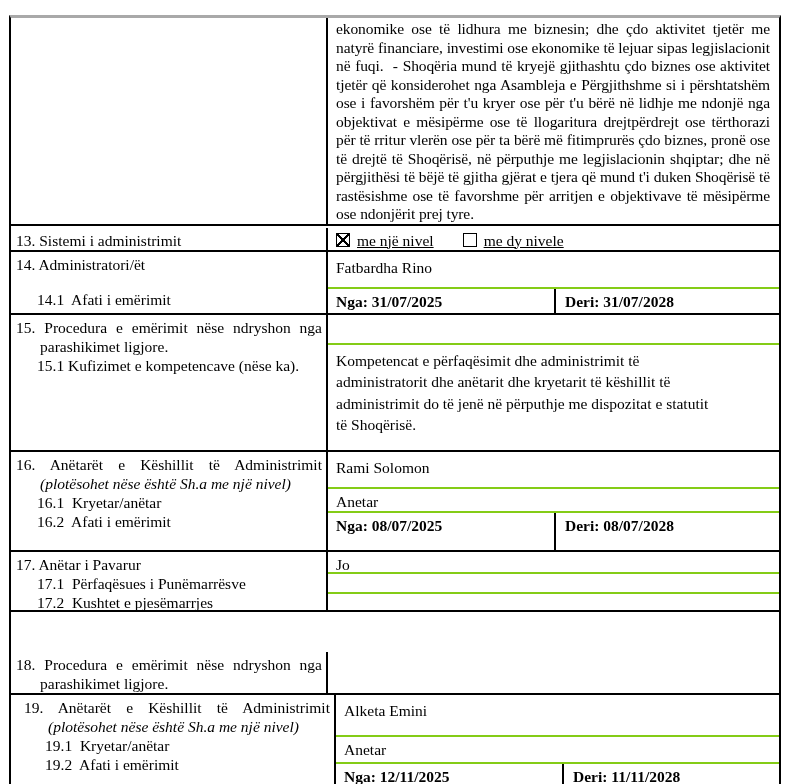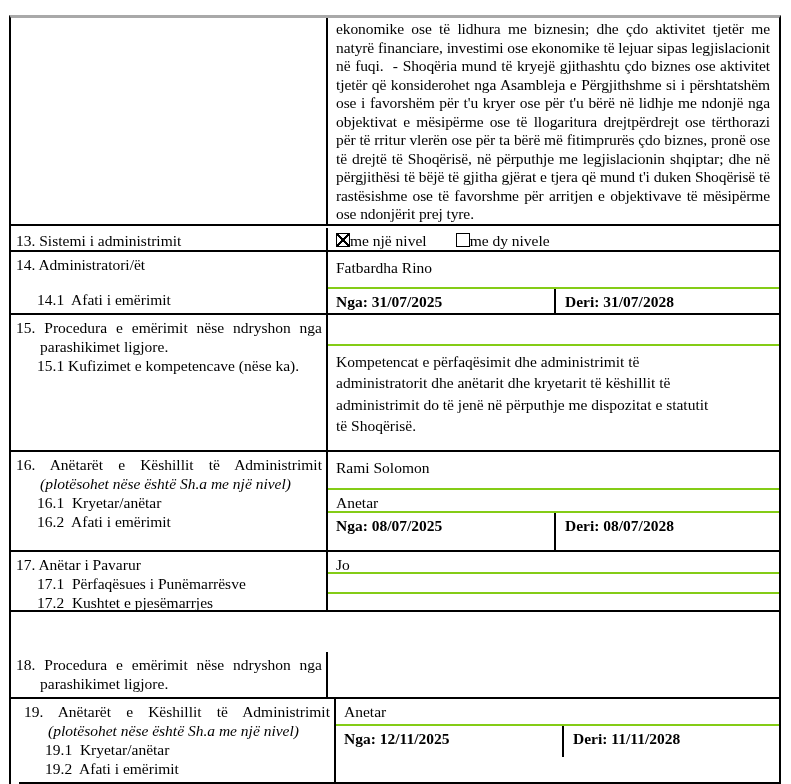--- a/index.html
+++ b/index.html
@@ -93,21 +93,21 @@
     border: 1.5px solid #000;
     flex: 0 0 14px;
     margin-top: 2px;
     background: #fff;
   }
   .cb.checked {
     background-image:
       linear-gradient(to top right, transparent 44%, #000 44%, #000 56%, transparent 56%),
       linear-gradient(to bottom right, transparent 44%, #000 44%, #000 56%, transparent 56%);
   }
-  .cb-label { line-height: 19px; }
+  .cb-label { margin-left: 7px; line-height: 19px; text-decoration: underline; }
   .cb2 { margin-left: 29px; }
 
   
   .ghost {
     position: absolute;
     top: 3px; height: 4px;
     background: repeating-linear-gradient(90deg, #2a2a2a 0 7px, transparent 7px 11px);
   }
   .ghost-left { left: 14px; width: 112px; }
   .ghost-right { left: 336px; width: 34px; }
@@ -199,20 +199,21 @@
       <div class="cell-r"></div>
     </div>
 
     <div class="row r19">
       <div class="cell-l">
         <div class="hang1"><span>19. Anëtarët e Këshillit të Administrimit</span> <span class="it">(plotësohet nëse është Sh.a me një nivel)</span></div>
         <div class="hang2">19.1&nbsp; Kryetar/anëtar</div>
         <div class="hang2">19.2&nbsp; Afati i emërimit</div>
       </div>
       <div class="cell-r col">
+        <div class="sub bb h42 vcell">Alketa Emini</div>
         <div class="sub bb h27 vcell tight">Anetar</div>
         <div class="sub h31 dates">
           <div class="d-from">Nga: 12/11/2025</div>
           <div class="d-to">Deri: 11/11/2028</div>
         </div>
       </div>
     </div>
 
     <div class="row partial">
       <div class="cell-l"></div>

